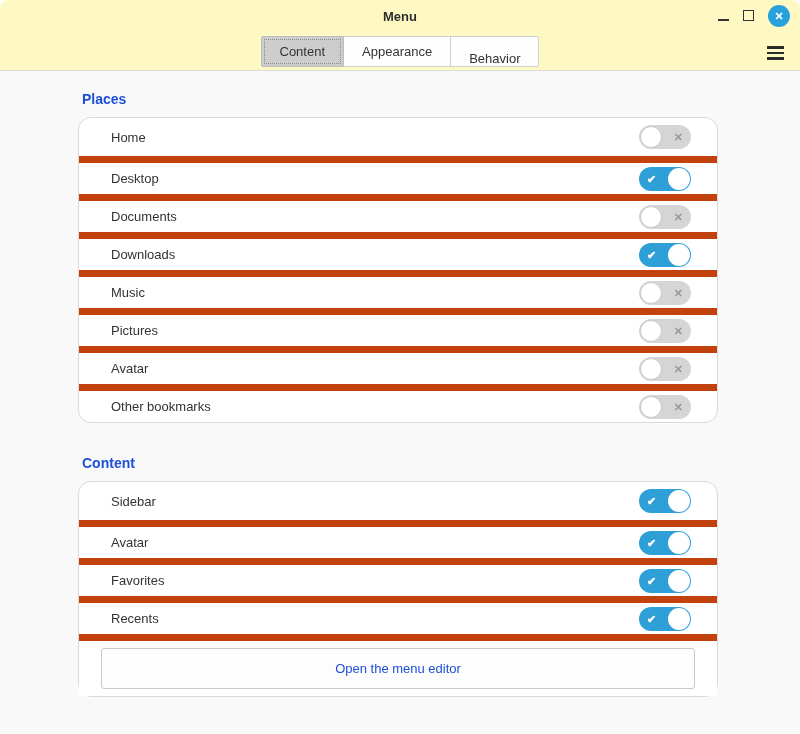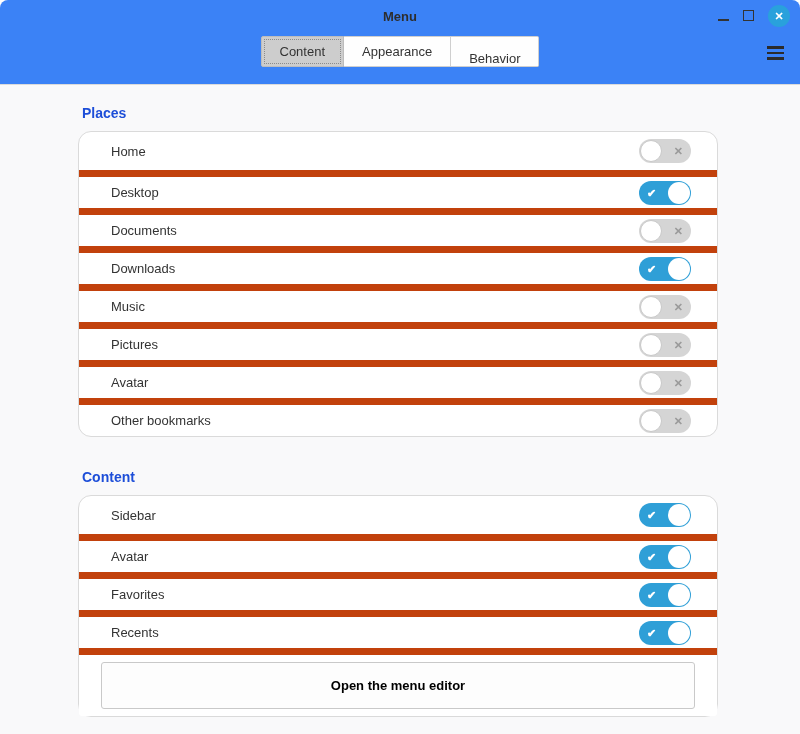--- a/index.html
+++ b/index.html
@@ -8,22 +8,22 @@
 
   .window {
     width: 800px; height: 734px;
     background: #f9f9fa;
     border-radius: 8px 8px 0 0;
     overflow: hidden;
   }
 
   
   .header {
-    background: #3b82f6;
-    height: 85px;
+    background: #fef9c3;
+    height: 71px;
     border-bottom: 1px solid #dbdbdb;
     position: relative;
   }
   .titlebar {
     height: 32px;
     display: flex; align-items: center; justify-content: center;
     position: relative;
   }
   .title { font-size: 13px; font-weight: bold; color: #2d2d2d; }
   .window-controls {
@@ -122,28 +122,27 @@
     position: absolute; top: 0; height: 24px; line-height: 24px;
   }
   .check { left: 8px; color: #ffffff; font-size: 11px; font-weight: bold; display: none; }
   .xmark { right: 8px; color: #9a9a9a; font-size: 11px; font-weight: bold; display: none; }
   .toggle[data-state="on"]  .check { display: block; }
   .toggle[data-state="off"] .xmark { display: block; }
 
   
   .button-row { padding: 7px 22px; background: #ffffff; border-radius: 0 0 3px 3px; }
   .menu-editor-btn {
-    display: block; width: 100%; height: 47px;
+    display: block; width: 100%; height: 41px;
     background: #fdfdfd;
     border: 1px solid #c9c9c9;
     border-radius: 3px;
     font-family: "Liberation Sans", sans-serif;
-    font-size: 13px; color: #000000;
+    font-size: 13px; color: #1d4ed8;
     cursor: default;
-    font-weight: bold;
   }
 </style>
 </head>
 <body>
 
 <div class="window">
 
   <div class="header">
     <div class="titlebar">
       <span class="title">Menu</span>

